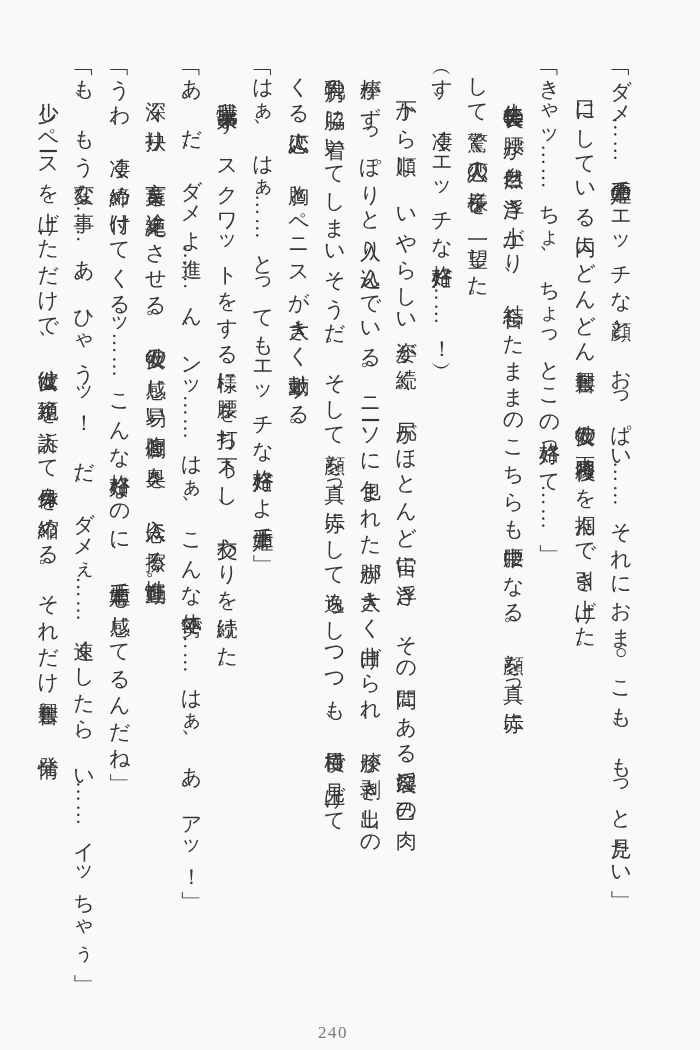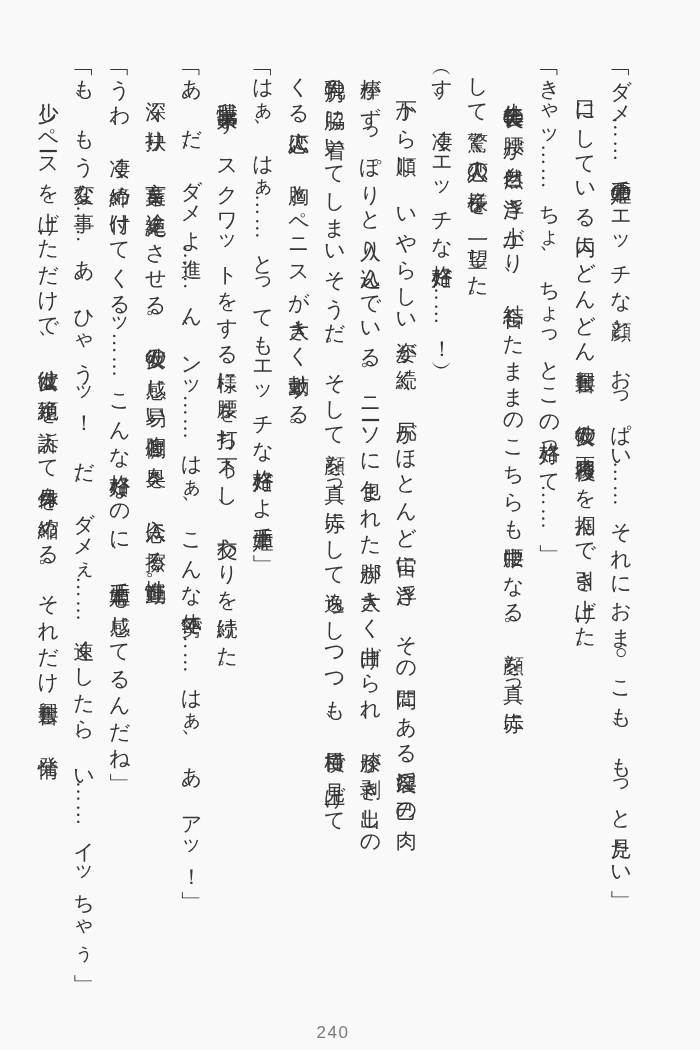--- a/index.html
+++ b/index.html
@@ -30,21 +30,21 @@
     margin: 0;
     padding: 0;
     white-space: nowrap;
   }
   .page-number {
     position: absolute;
     top: 1023px;
     left: 0;
     width: 666px;
     text-align: center;
-    font-family: Liberation Sans, sans-serif;
+    font-family: Liberation Serif, serif;
     font-size: 17px;
     letter-spacing: 1.5px;
     color: #7a7a7a;
   }
 </style>
 </head>
 <body>
 
 <div class="page">
   <div class="text-area">

